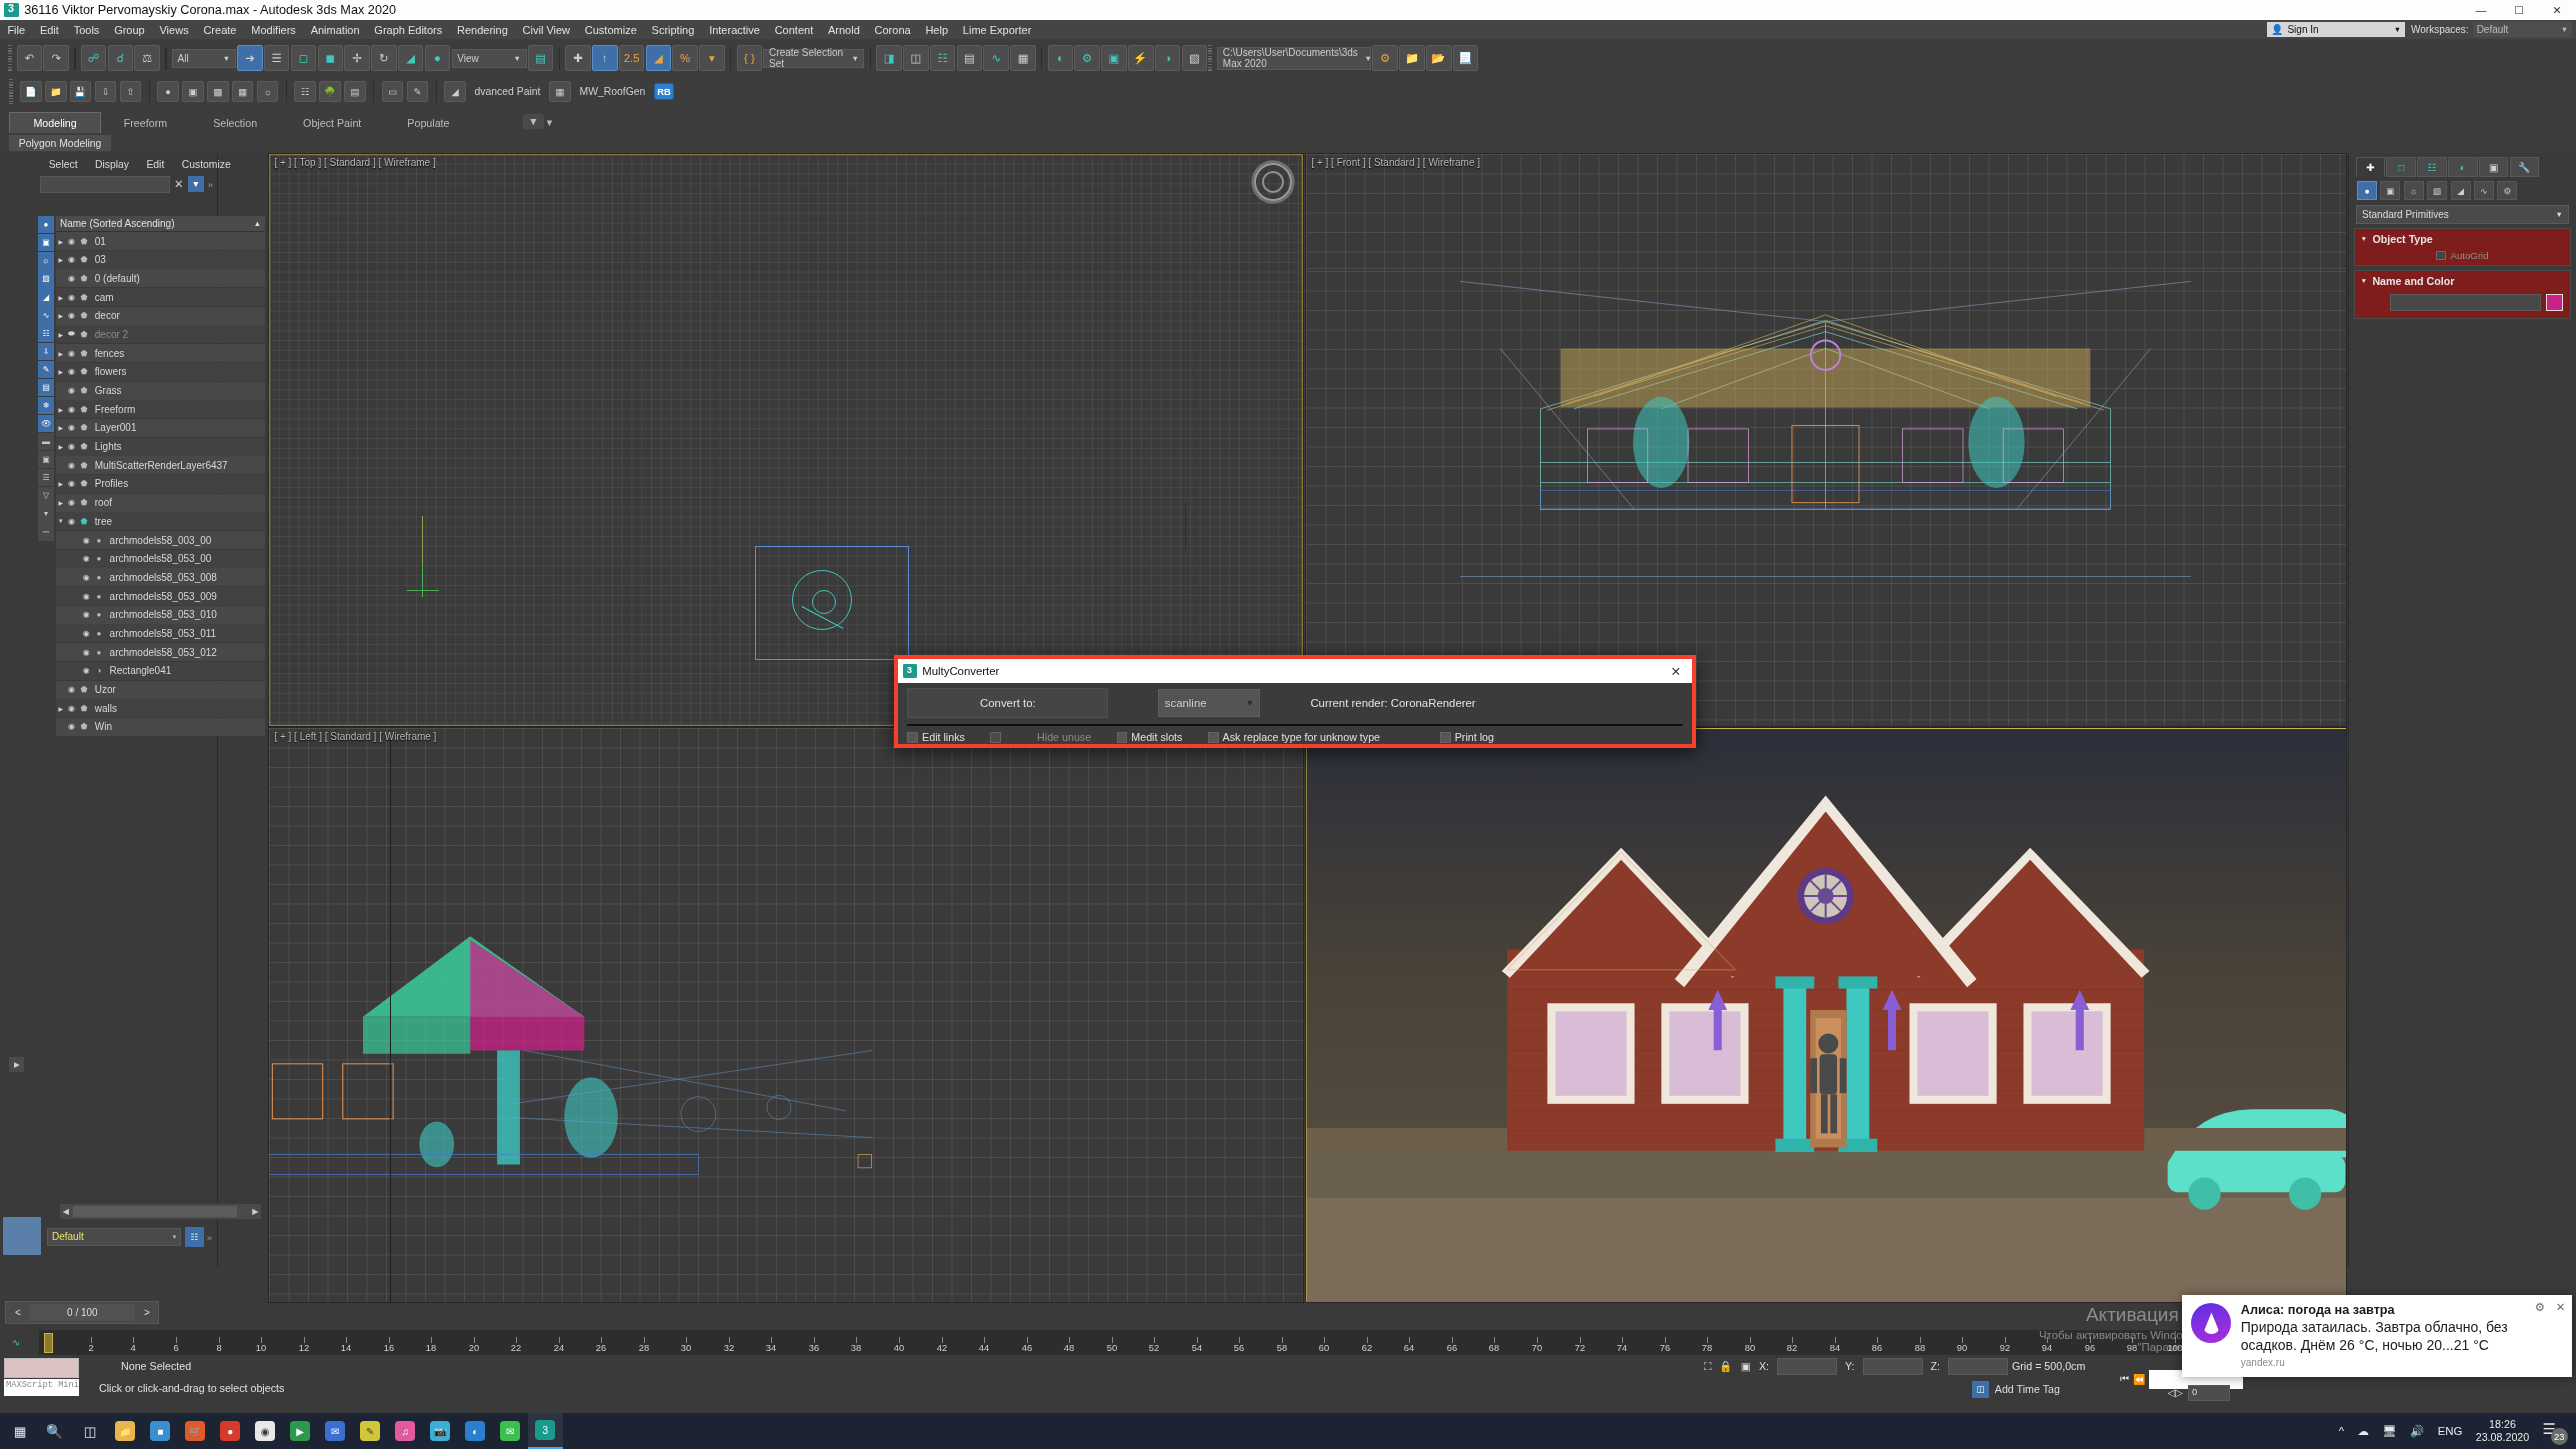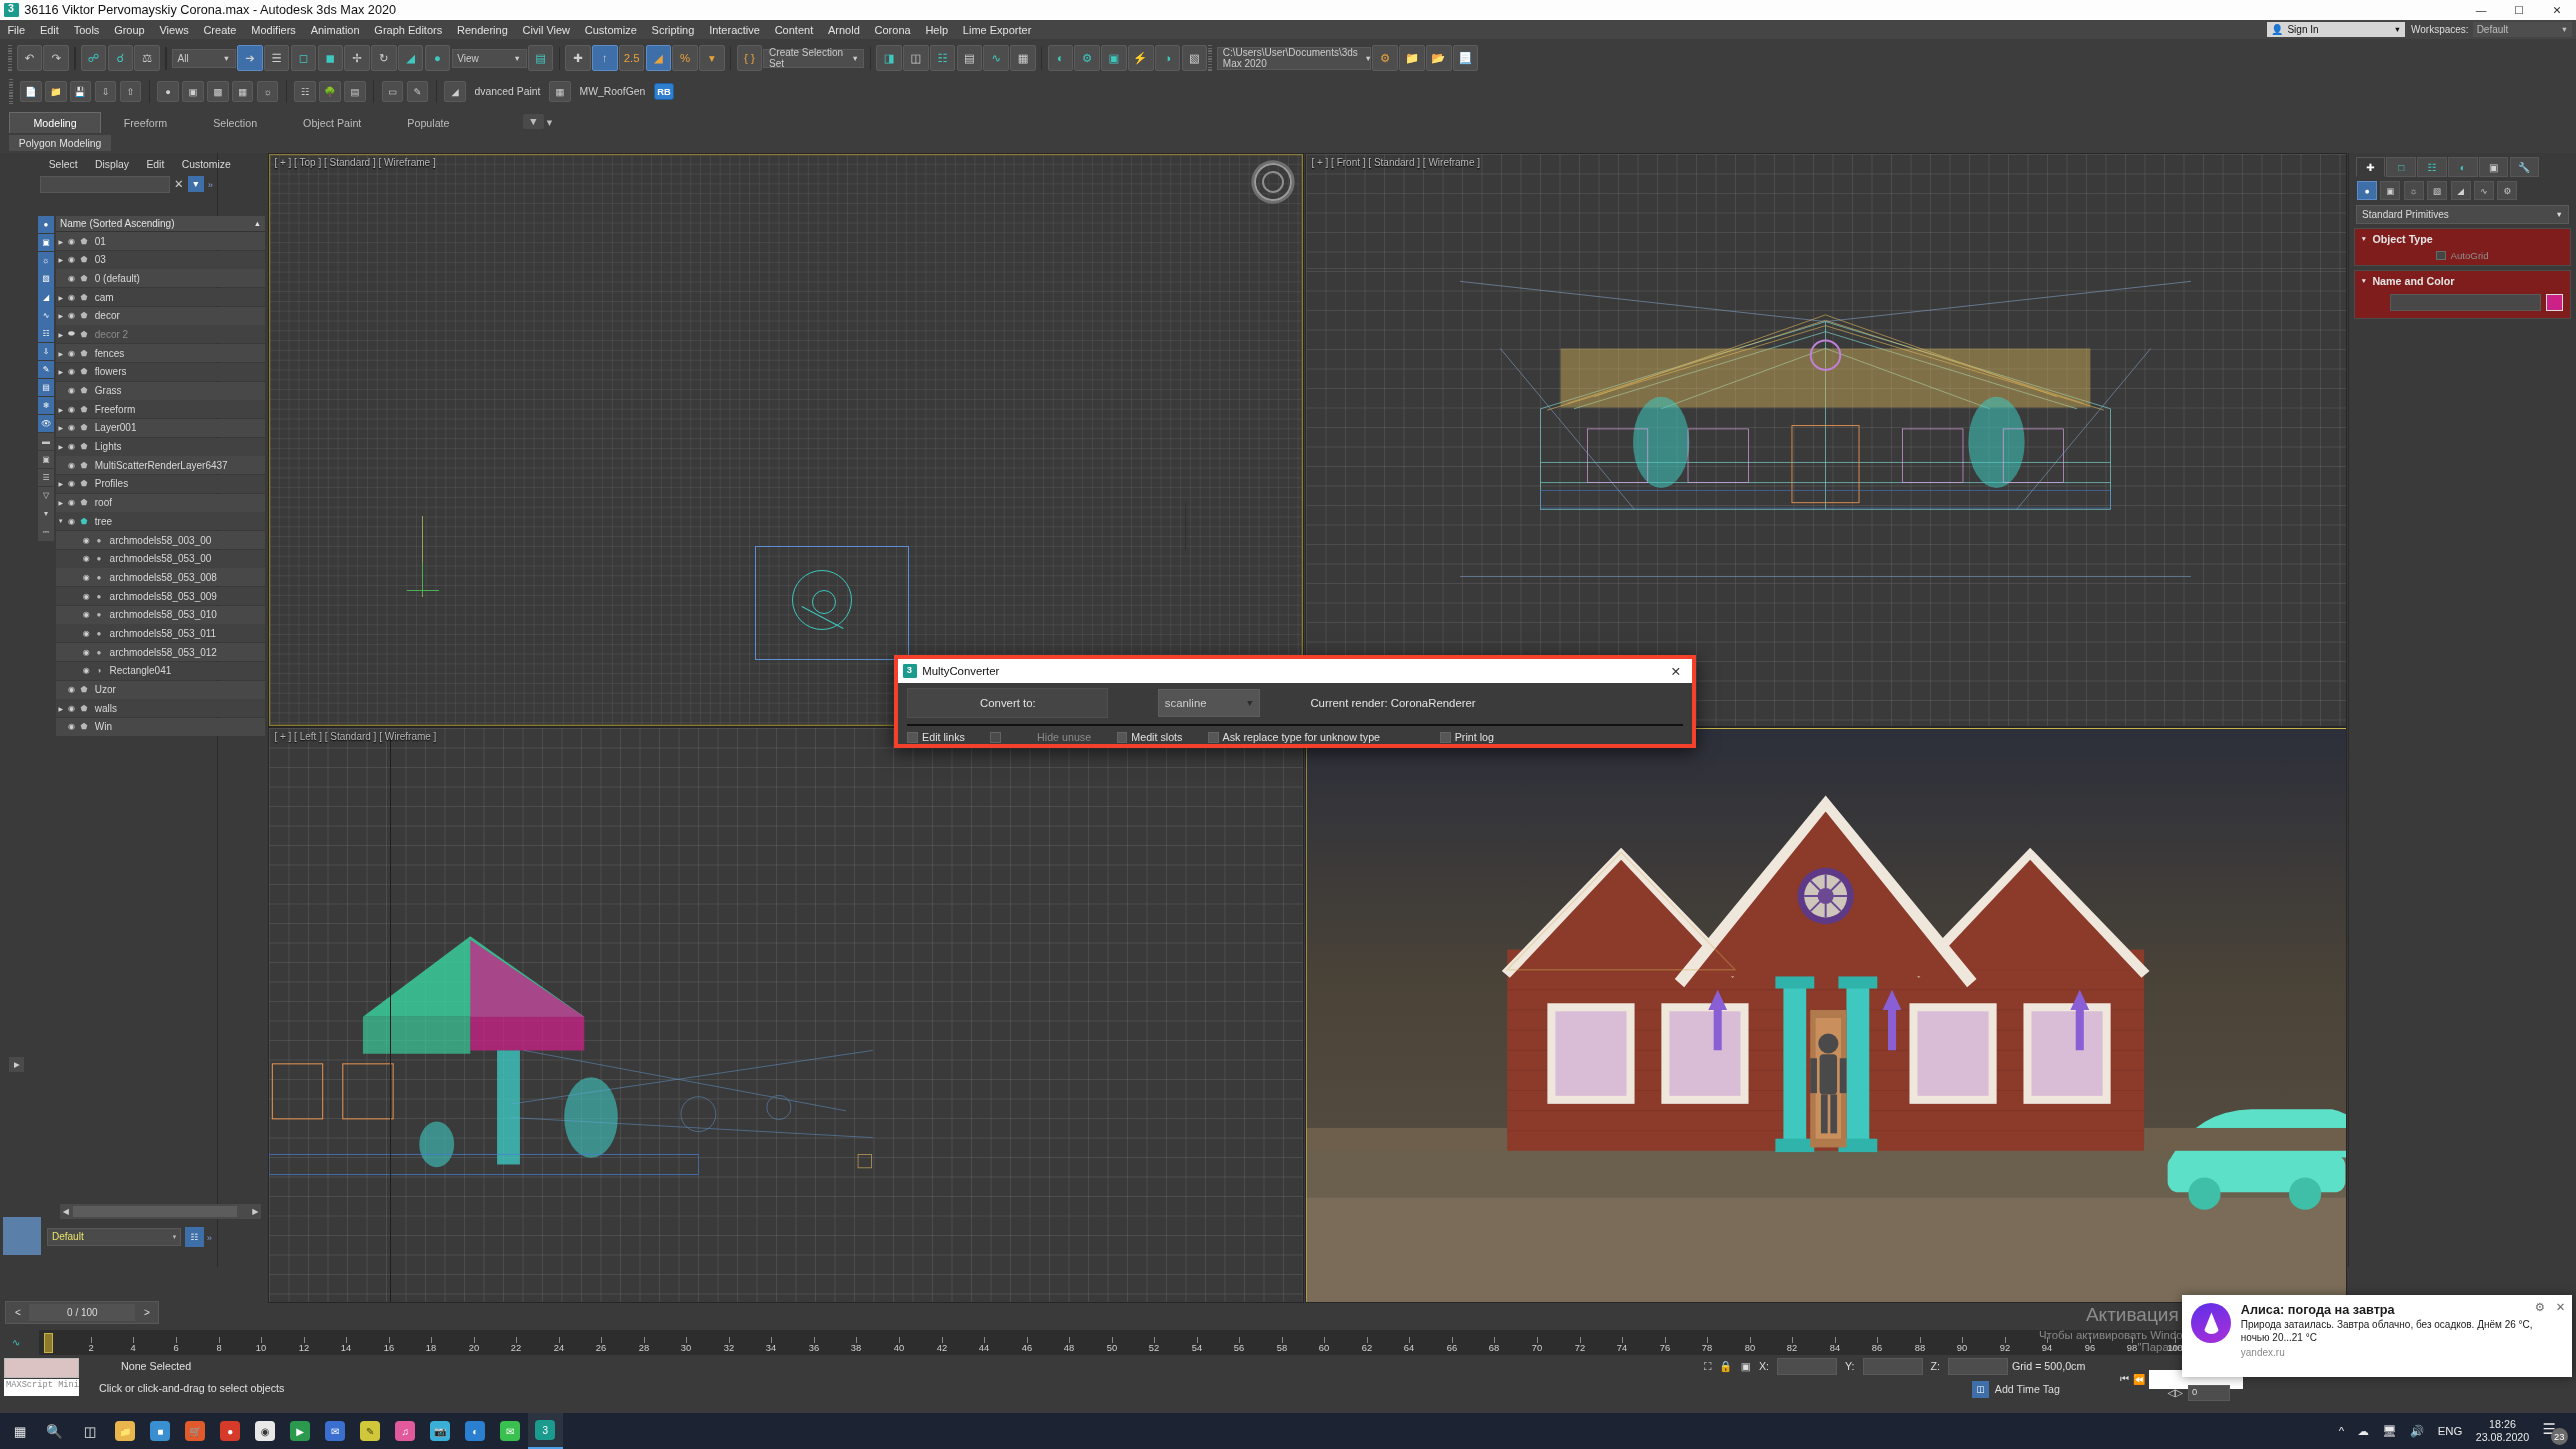--- a/index.html
+++ b/index.html
@@ -257,21 +257,21 @@
     background:#fff; z-index:70; display:flex; padding:8px 9.4px;
     box-shadow:0 1.3px 10.7px rgba(0,0,0,.45); }
   .notif-av { width:40px; height:40px; border-radius:50%; flex:none; margin-right:9.4px;
     background:linear-gradient(160deg,#5b2fe8 0%, #8b2fe0 55%, #a82fd8 100%);
     position:relative; }
   .notif-av:after { content:""; position:absolute; left:11.4px; top:9.4px; width:17.4px;
     height:21.5px; background:#fff; border-radius:50% 50% 50% 50% / 62% 62% 38% 38%;
     clip-path: polygon(50% 0%, 100% 100%, 0% 100%); }
   .notif-body { flex:1; color:#1a1a1a; }
   .notif-title { font-size:12.7px; font-weight:bold; margin-bottom:2px; }
-  .notif-text { font-size:10px; line-height:1.28; color:#202020; }
+  .notif-text { font-size:14px; line-height:1.28; color:#202020; }
   .notif-src { font-size:10px; color:#8a8a8a; margin-top:2px; }
   .notif-ctl { position:absolute; right:6.7px; top:5.4px; display:flex; gap:10.7px;
     color:#6a6a6a; font-size:11.4px; }
 
   
   .taskbar { position:absolute; left:0; top:1413px; width:2576px; height:36px;
     background:#1c2433; display:flex; align-items:center; padding-left:2.7px; }
   .tk { width:35px; height:36px; display:flex; align-items:center;
     justify-content:center; font-size:13.4px; color:#e6e6e6; flex:none; }
   .tk .ic { width:20px; height:20px; border-radius:4px; display:flex;

